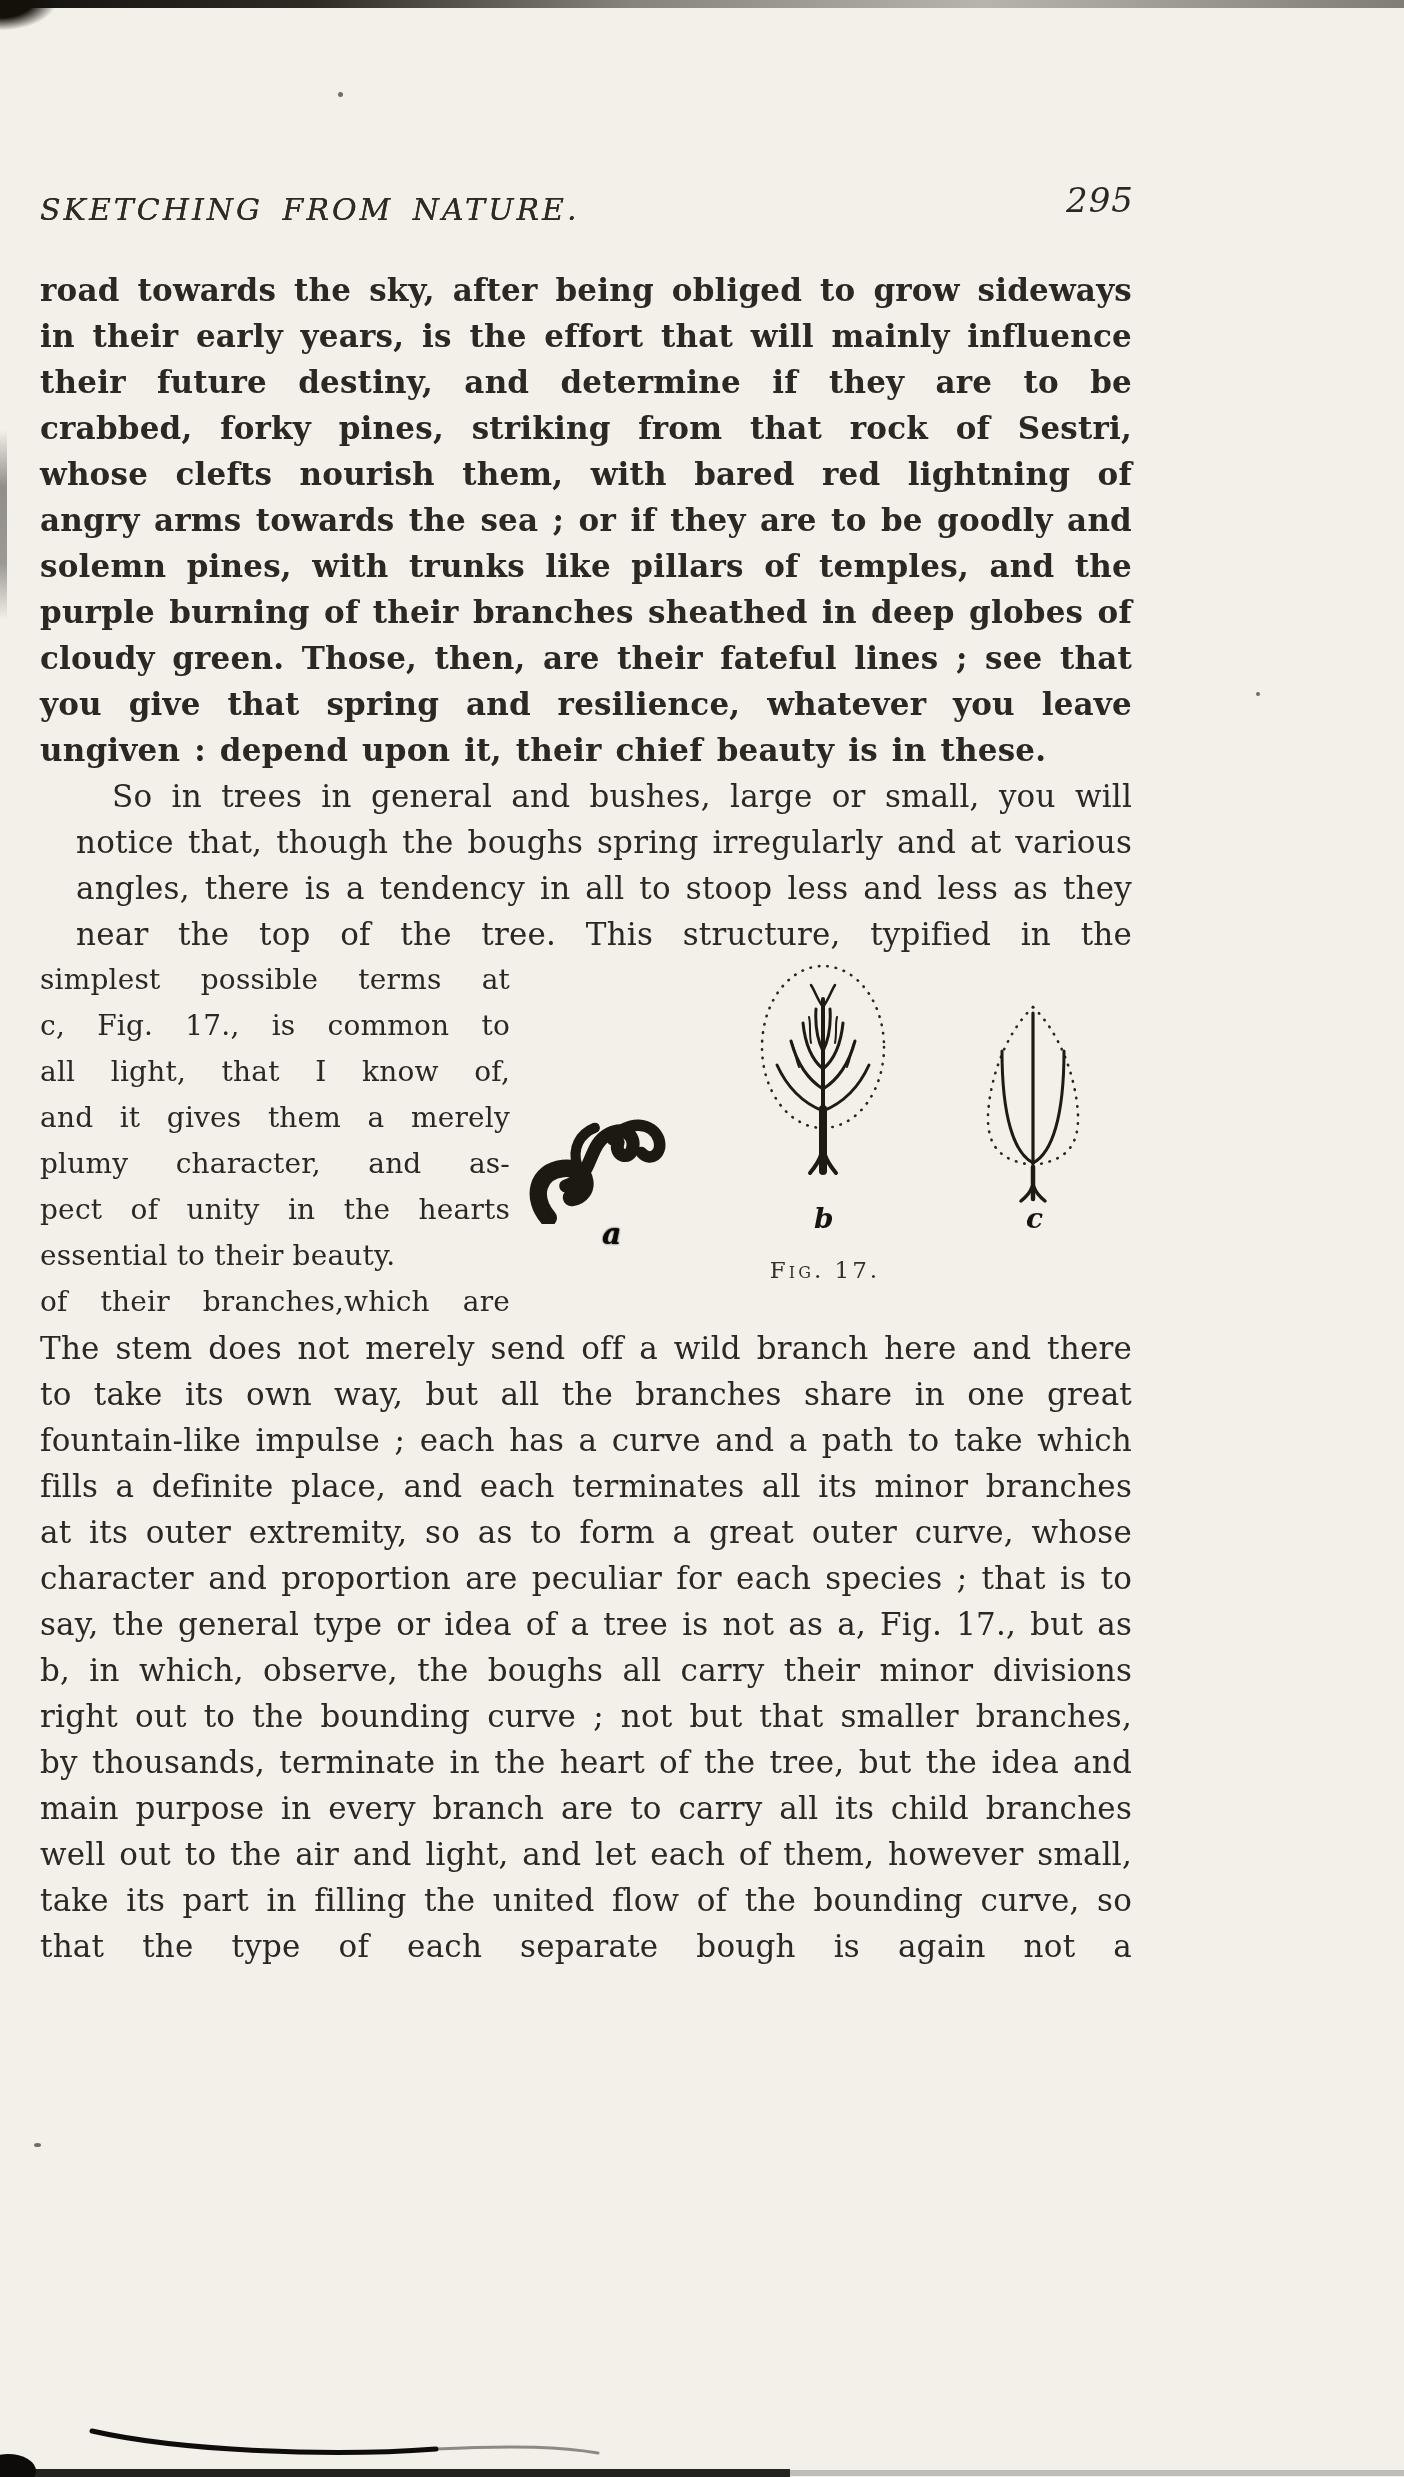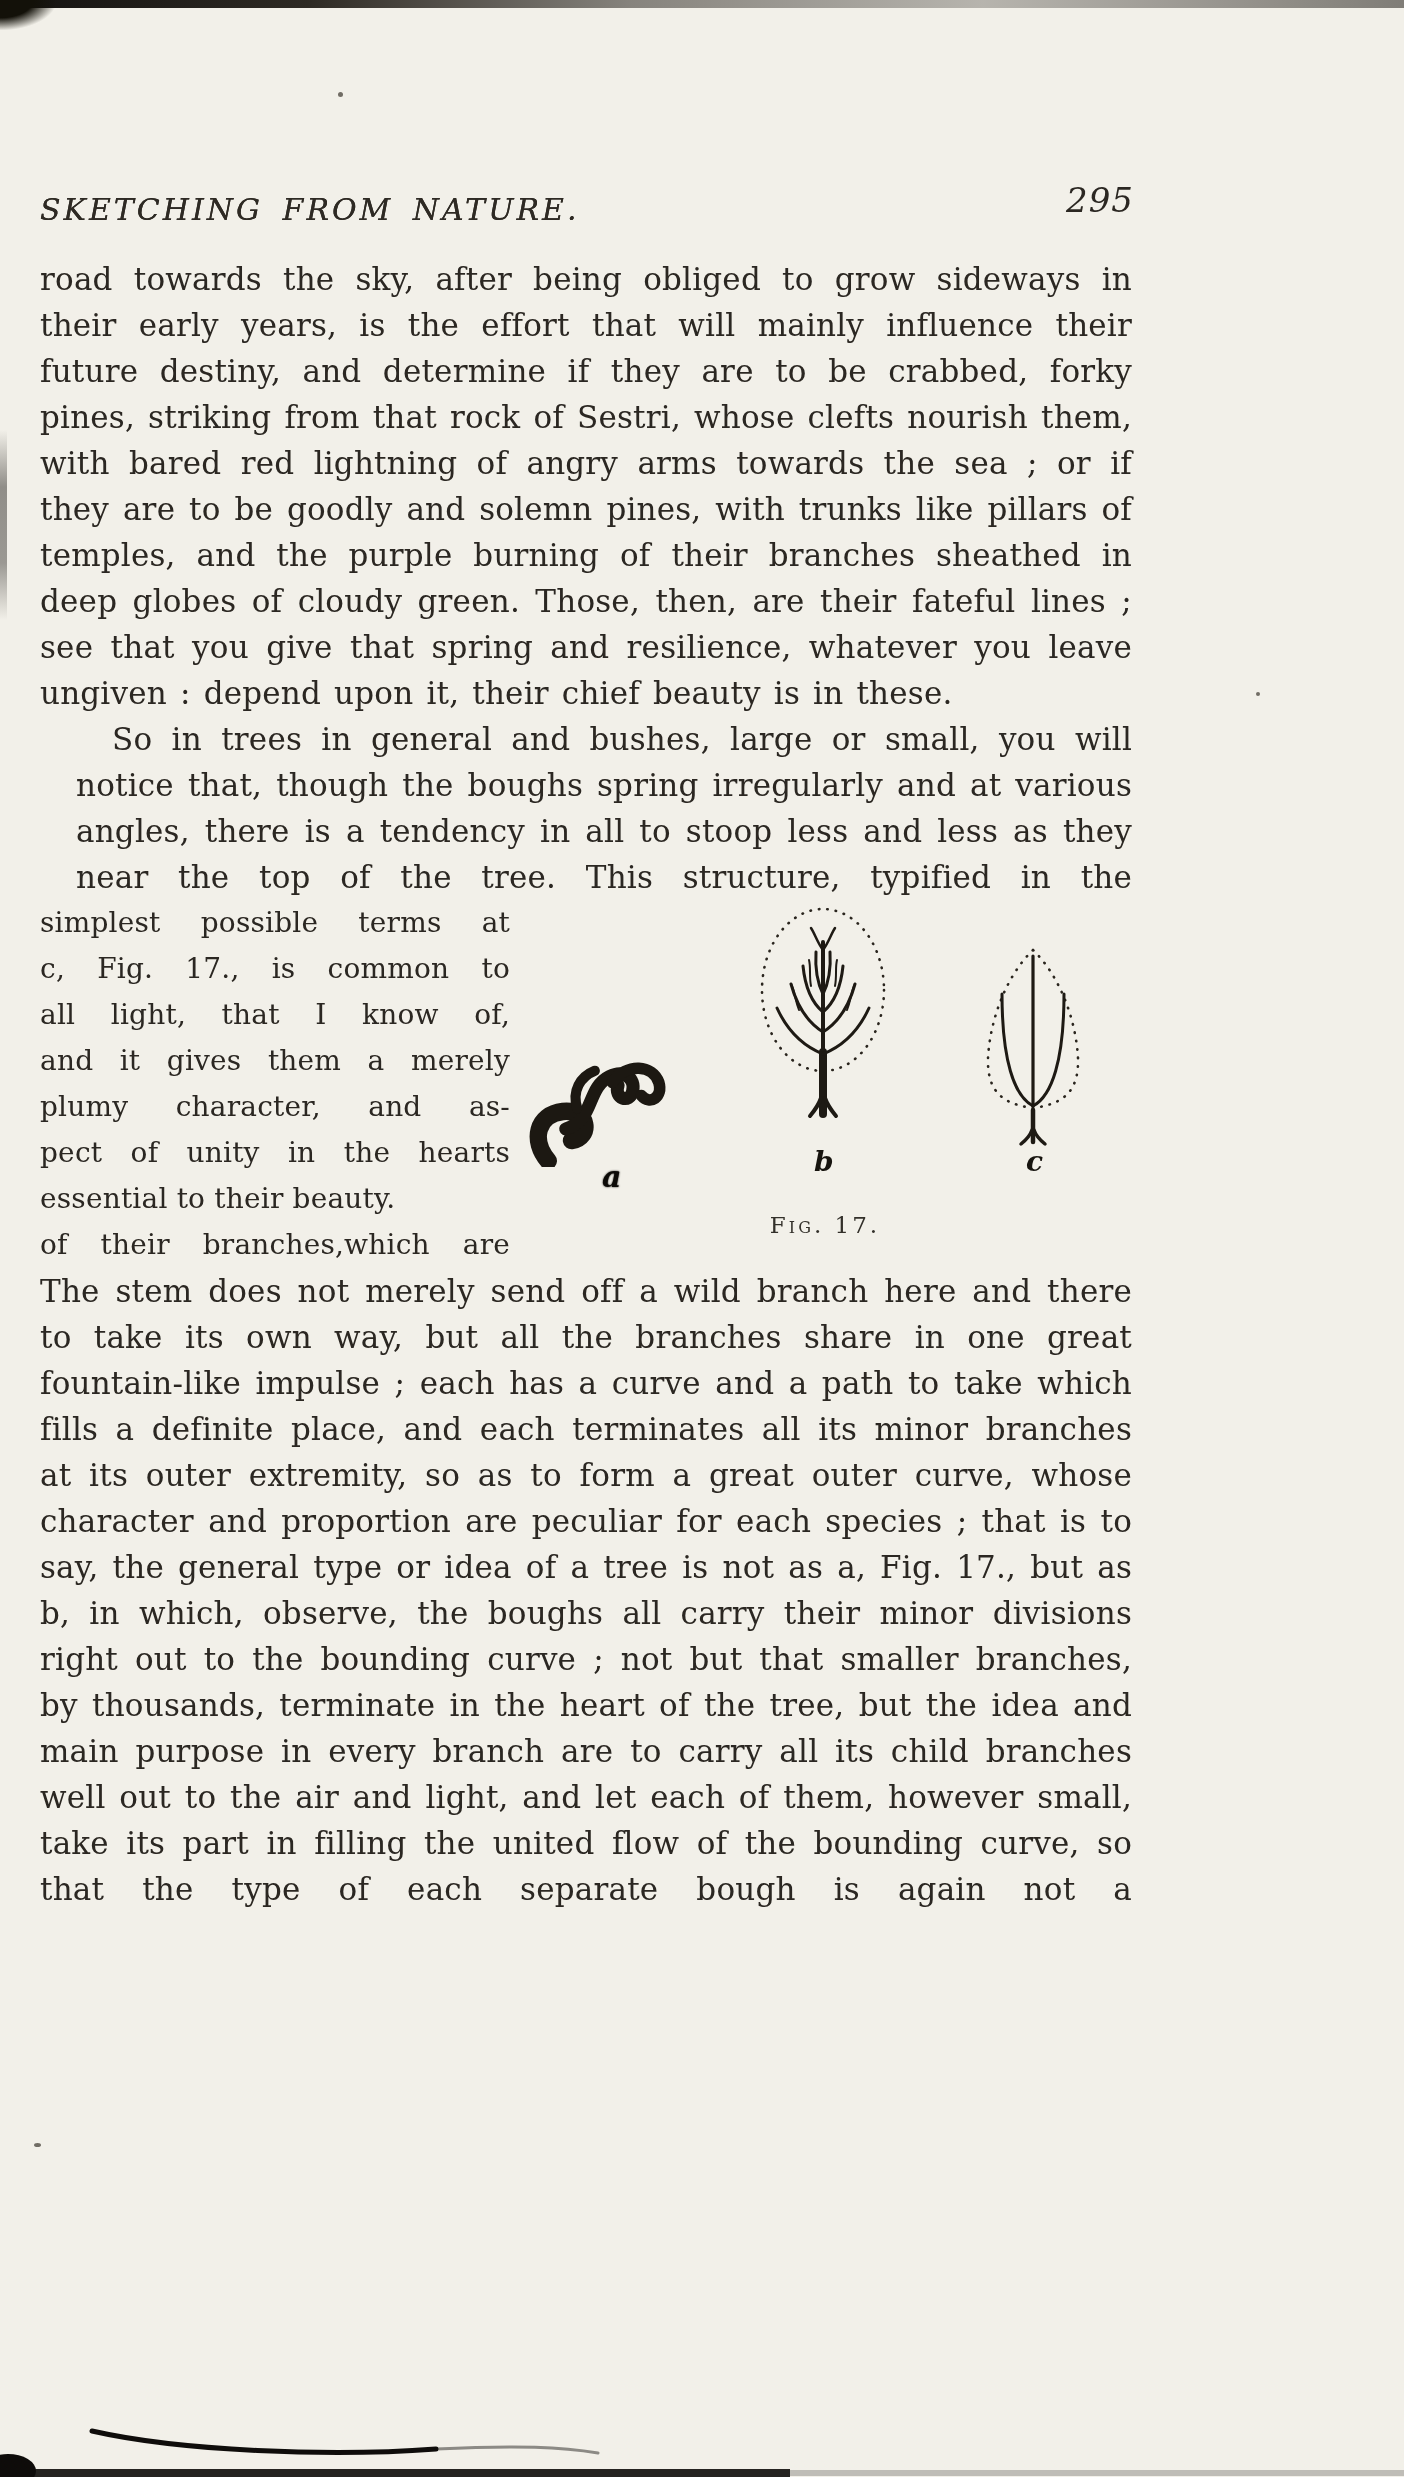--- a/index.html
+++ b/index.html
@@ -44,21 +44,21 @@
     text-align: left; font-style: italic; font-size: 30px;
     letter-spacing: 3px; word-spacing: 7px; color: #2e2a24;
     text-shadow: 0 0 .5px #2e2a24;
   }
   .page-number { position: absolute; right: -2px; top: -12px; font-size: 34px; letter-spacing: 1px; font-style: italic; }
 
   .body-par {
     margin: 0; font-size: 31px; line-height: 46px;
     text-align: justify; letter-spacing: .2px; word-spacing: 3px;
   }
-  .first-par { margin-top: 16px; }
+  .first-par { margin-top: 27px; font-weight: bold; }
   .indent { text-indent: 36px; margin-left: 36px; }
   .cont-last { text-align-last: justify; }
 
   
   .figure-row { display: flex; }
   .wrap-col { width: 470px; flex: none; }
   .wrap-line {
     font-size: 28px; line-height: 46px; height: 46px;
     text-align: justify; text-align-last: justify; letter-spacing: .2px;
     white-space: nowrap; overflow: hidden;
@@ -71,21 +71,21 @@
   .sketch-b { left: 243px; top: 2px;   width: 140px; height: 245px; }
   .sketch-c { left: 458px; top: 40px;  width: 130px; height: 215px; }
   .fig-label {
     position: absolute; font-style: italic; font-weight: 700;
     font-size: 28px; color: #17140f; line-height: 1;
   }
   .fig-label-a { left: 92px;  top: 262px; font-size: 30px; color: #0c0a07; text-shadow: 0 0 2px #0c0a07; }
   .fig-label-b { left: 304px; top: 248px; }
   .fig-label-c { left: 516px; top: 248px; }
   .fig-caption {
-    position: absolute; left: 205px; top: 312px; width: 220px;
+    position: absolute; left: 205px; top: 300px; width: 220px;
     text-align: center; font-variant: small-caps; font-size: 23px;
     letter-spacing: 3px; color: #33302a;
   }
 </style>
 </head>
 <body>
 
 <div class="page">
 
   <div class="edge-top"></div>

